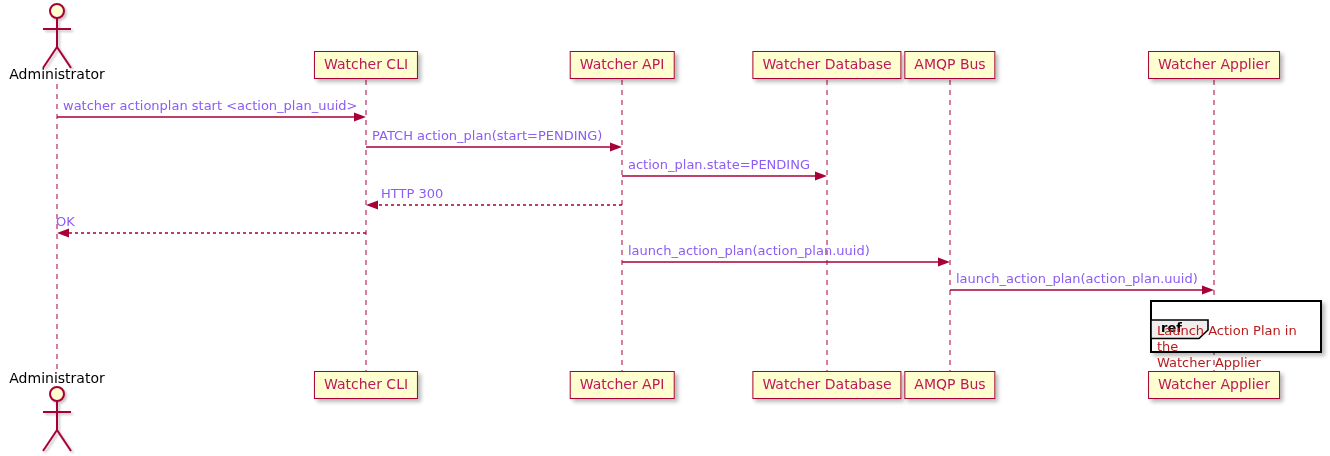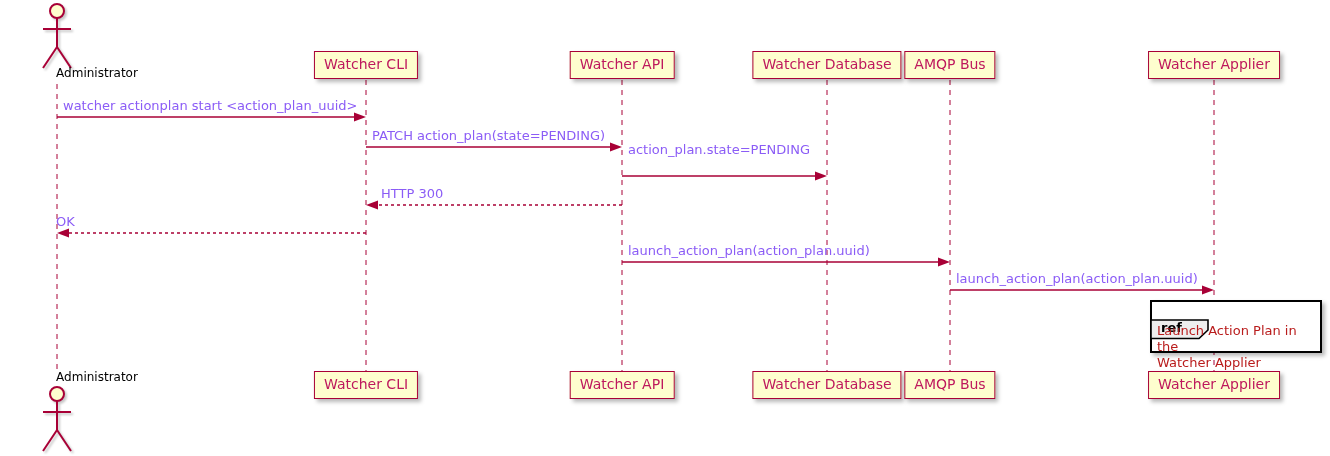--- a/index.html
+++ b/index.html
@@ -2,21 +2,21 @@
 <html><head>
 <meta charset="utf-8">
 <style>
   html,body{margin:0;padding:0;background:#ffffff;}
   .stage{position:relative;width:1330px;height:456px;background:#ffffff;
          font-family:"DejaVu Sans","Liberation Sans",sans-serif;overflow:hidden;}
   svg.layer{position:absolute;left:0;top:0;}
   .pbox{position:absolute;transform:translateX(-50%);background:#FEFECE;border:1.7px solid #A80036;
         height:26px;line-height:25px;padding:0 9px;font-size:14px;color:#be185d;white-space:nowrap;
         box-shadow:3px 3px 4px rgba(0,0,0,0.28);box-sizing:content-box;}
-  .alabel{position:absolute;transform:translateX(-50%);font-size:12px;color:#000;white-space:nowrap;margin-left:40px;}
+  .alabel{position:absolute;transform:translateX(-50%);font-size:14px;color:#000;white-space:nowrap;}
   .mlabel{position:absolute;font-size:13px;color:#8b5cf6;white-space:nowrap;}
   .refbox{position:absolute;left:1150px;top:300px;width:168px;height:49px;background:#ffffff;
           border:2px solid #000;box-shadow:3px 3px 4px rgba(0,0,0,0.28);}
   .refhead{position:absolute;top:-2px;left:-2px;width:60px;height:21px;margin-top:19px;}
   .refhead .reflabel{position:absolute;left:11px;top:1px;font-weight:bold;font-size:13px;color:#000;}
   .refbody{position:absolute;left:0;top:19px;padding:2px 5px;font-size:13px;line-height:16px;color:#b91c1c;}
 </style>
 </head>
 <body>
 
@@ -64,22 +64,22 @@
       <div class="pbox" style="left: 366px; top: 371px;">Watcher CLI</div>
       <div class="pbox" style="left: 622px; top: 51px;">Watcher API</div>
       <div class="pbox" style="left: 622px; top: 371px;">Watcher API</div>
       <div class="pbox" style="left: 827px; top: 51px;">Watcher Database</div>
       <div class="pbox" style="left: 827px; top: 371px;">Watcher Database</div>
       <div class="pbox" style="left: 950px; top: 51px;">AMQP Bus</div>
       <div class="pbox" style="left: 950px; top: 371px;">AMQP Bus</div>
       <div class="pbox" style="left: 1214px; top: 51px;">Watcher Applier</div>
       <div class="pbox" style="left: 1214px; top: 371px;">Watcher Applier</div>
       <div class="mlabel" style="left: 63px; top: 98px;">watcher actionplan start &lt;action_plan_uuid&gt;</div>
-      <div class="mlabel" style="left: 372px; top: 128px;">PATCH action_plan(state=PENDING)</div>
-      <div class="mlabel" style="left: 628px; top: 142px; text-align: center;">action_plan.state=PENDING</div>
+      <div class="mlabel" style="left: 372px; top: 128px;">PATCH action_plan(start=PENDING)</div>
+      <div class="mlabel" style="left: 628px; top: 157px; text-align: center;">action_plan.state=PENDING</div>
       <div class="mlabel" style="left: 381px; top: 186px;">HTTP 300</div>
       <div class="mlabel" style="left: 56px; top: 214px;">OK</div>
       <div class="mlabel" style="left: 628px; top: 243px;">launch_action_plan(action_plan.uuid)</div>
       <div class="mlabel" style="left: 956px; top: 271px;">launch_action_plan(action_plan.uuid)</div>
     </div>
 
   <div class="refbox">
     <div class="refhead">
       <svg width="60" height="21" viewBox="0 0 60 21">
         <polygon points="1,1 58,1 58,11 49,19.5 1,19.5" fill="#EEEEEE" stroke="#000000" stroke-width="1.6"></polygon>

